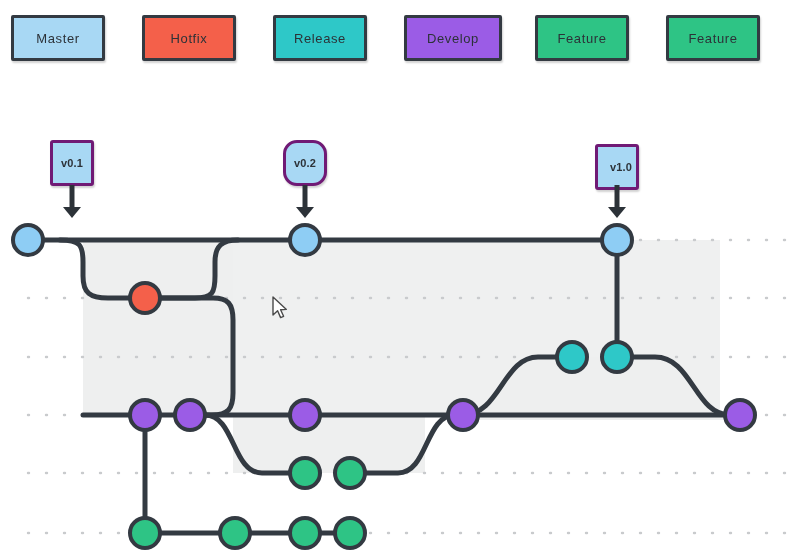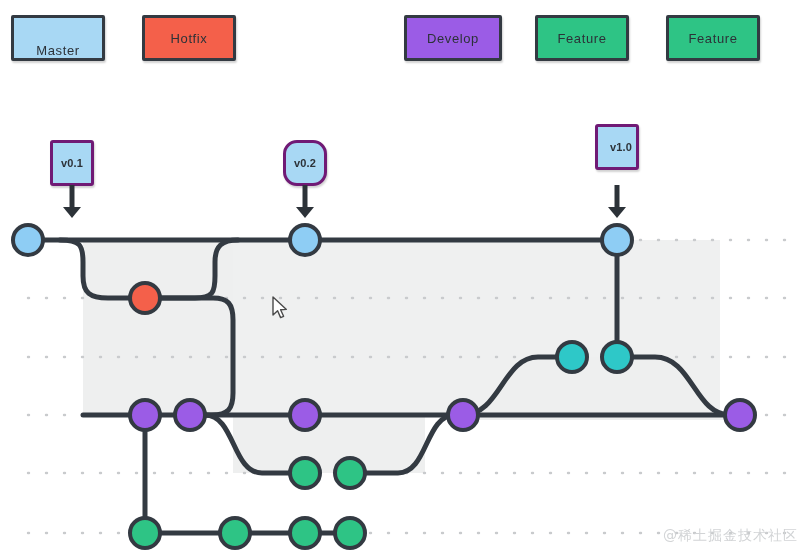--- a/index.html
+++ b/index.html
@@ -89,45 +89,48 @@
     position: absolute;
     pointer-events: none;
   }
 </style>
 </head>
 <body>
 
 <div id="canvas">
 
   <div id="legend">
-      <div class="legend-box" style="left: 11px; top: 15px; width: 94px; height: 46px; background: rgb(168, 216, 244); align-items: flex-end;">
+      <div class="legend-box" style="left: 11px; top: 15px; width: 94px; height: 46px; background: rgb(168, 216, 244);">
         <span class="legend-label">Master</span>
       </div>
       <div class="legend-box" style="left: 142px; top: 15px; width: 94px; height: 46px; background: rgb(244, 96, 74);">
         <span class="legend-label">Hotfix</span>
+      </div>
+      <div class="legend-box" style="left: 273px; top: 15px; width: 94px; height: 46px; background: rgb(46, 200, 200);">
+        <span class="legend-label">Release</span>
       </div>
       <div class="legend-box" style="left: 404px; top: 15px; width: 98px; height: 46px; background: rgb(155, 92, 230);">
         <span class="legend-label">Develop</span>
       </div>
       <div class="legend-box" style="left: 535px; top: 15px; width: 94px; height: 46px; background: rgb(46, 196, 133);">
         <span class="legend-label">Feature</span>
       </div>
       <div class="legend-box" style="left: 666px; top: 15px; width: 94px; height: 46px; background: rgb(46, 196, 133);">
         <span class="legend-label">Feature</span>
       </div>
     </div>
 
   <div id="tag-layer">
       <div class="tag-box" style="left: 50px; top: 140px;">
         <span class="tag-label">v0.1</span>
       </div>
       <div class="tag-box" style="left: 283px; top: 140px; border-radius: 14px;">
         <span class="tag-label">v0.2</span>
       </div>
-      <div class="tag-box" style="left: 595px; top: 124px; padding-left: 8px;">
+      <div class="tag-box" style="left: 595px; top: 144px; padding-left: 8px;">
         <span class="tag-label">v1.0</span>
       </div>
     </div>
 
   <svg id="graph" viewBox="0 0 810 559" xmlns="http://www.w3.org/2000/svg">
 
     <g id="shade-layer">
       <path d="M 28 240 L 720 240 L 720 415 L 463 415
                C 463 415 470 360 530 357 L 690 357 L 690 415
                L 233 415 L 233 240 Z" fill="#eeefef" stroke="none" opacity="0.95"></path>
@@ -200,15 +203,14 @@
         <path d="M 296 207 L 305 218 L 314 207 Z" fill="#2c3238"></path>
         <line x1="617" y1="185" x2="617" y2="212" stroke="#2c3238" stroke-width="5"></line>
         <path d="M 608 207 L 617 218 L 626 207 Z" fill="#2c3238"></path>
       </g>
     </svg>
 
   <svg id="cursor" width="18" height="26" viewBox="0 0 18 26" xmlns="http://www.w3.org/2000/svg" style="left: 272px; top: 296px;">
     <path d="M 1 1 L 1 19 L 5.6 14.8 L 8.6 21.6 L 11.6 20.3 L 8.6 13.7 L 14.4 13.4 Z" fill="#ffffff" stroke="#4a4a4a" stroke-width="1.4" stroke-linejoin="round"></path>
   </svg>
 
-  <div id="watermark">@稀土掘金技术社区</div>
 
 </div>
 
 </body></html>

